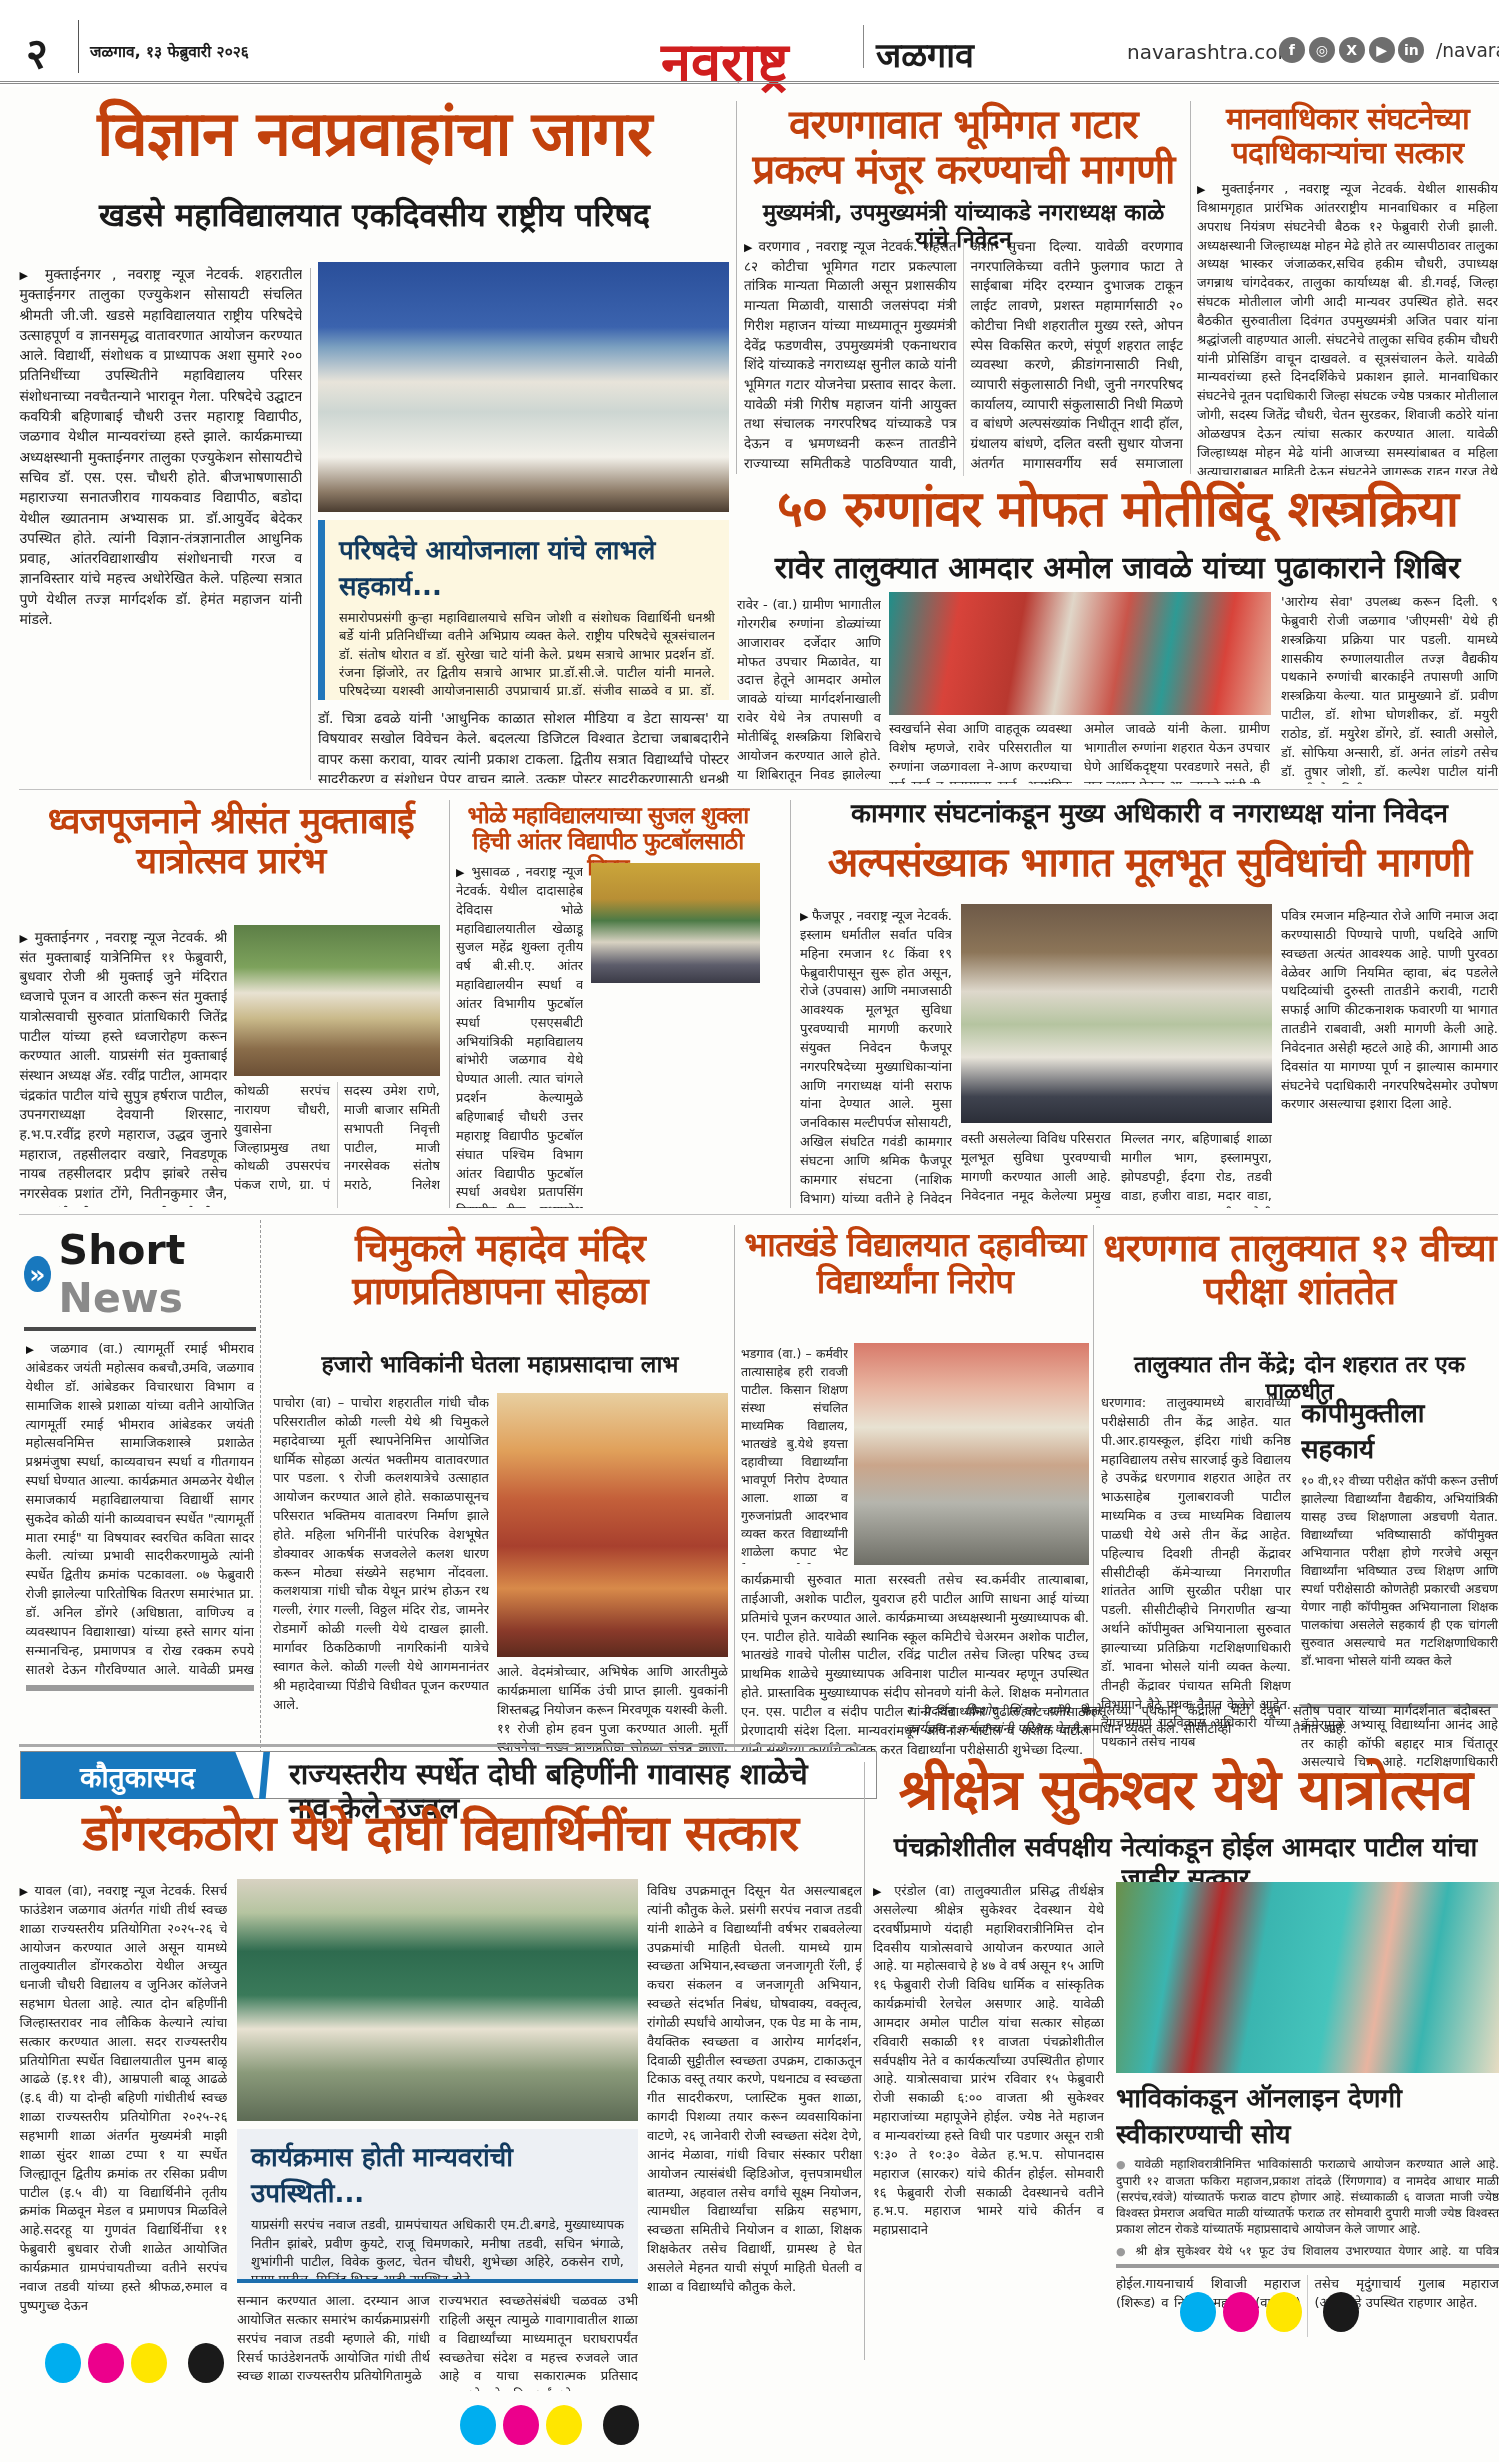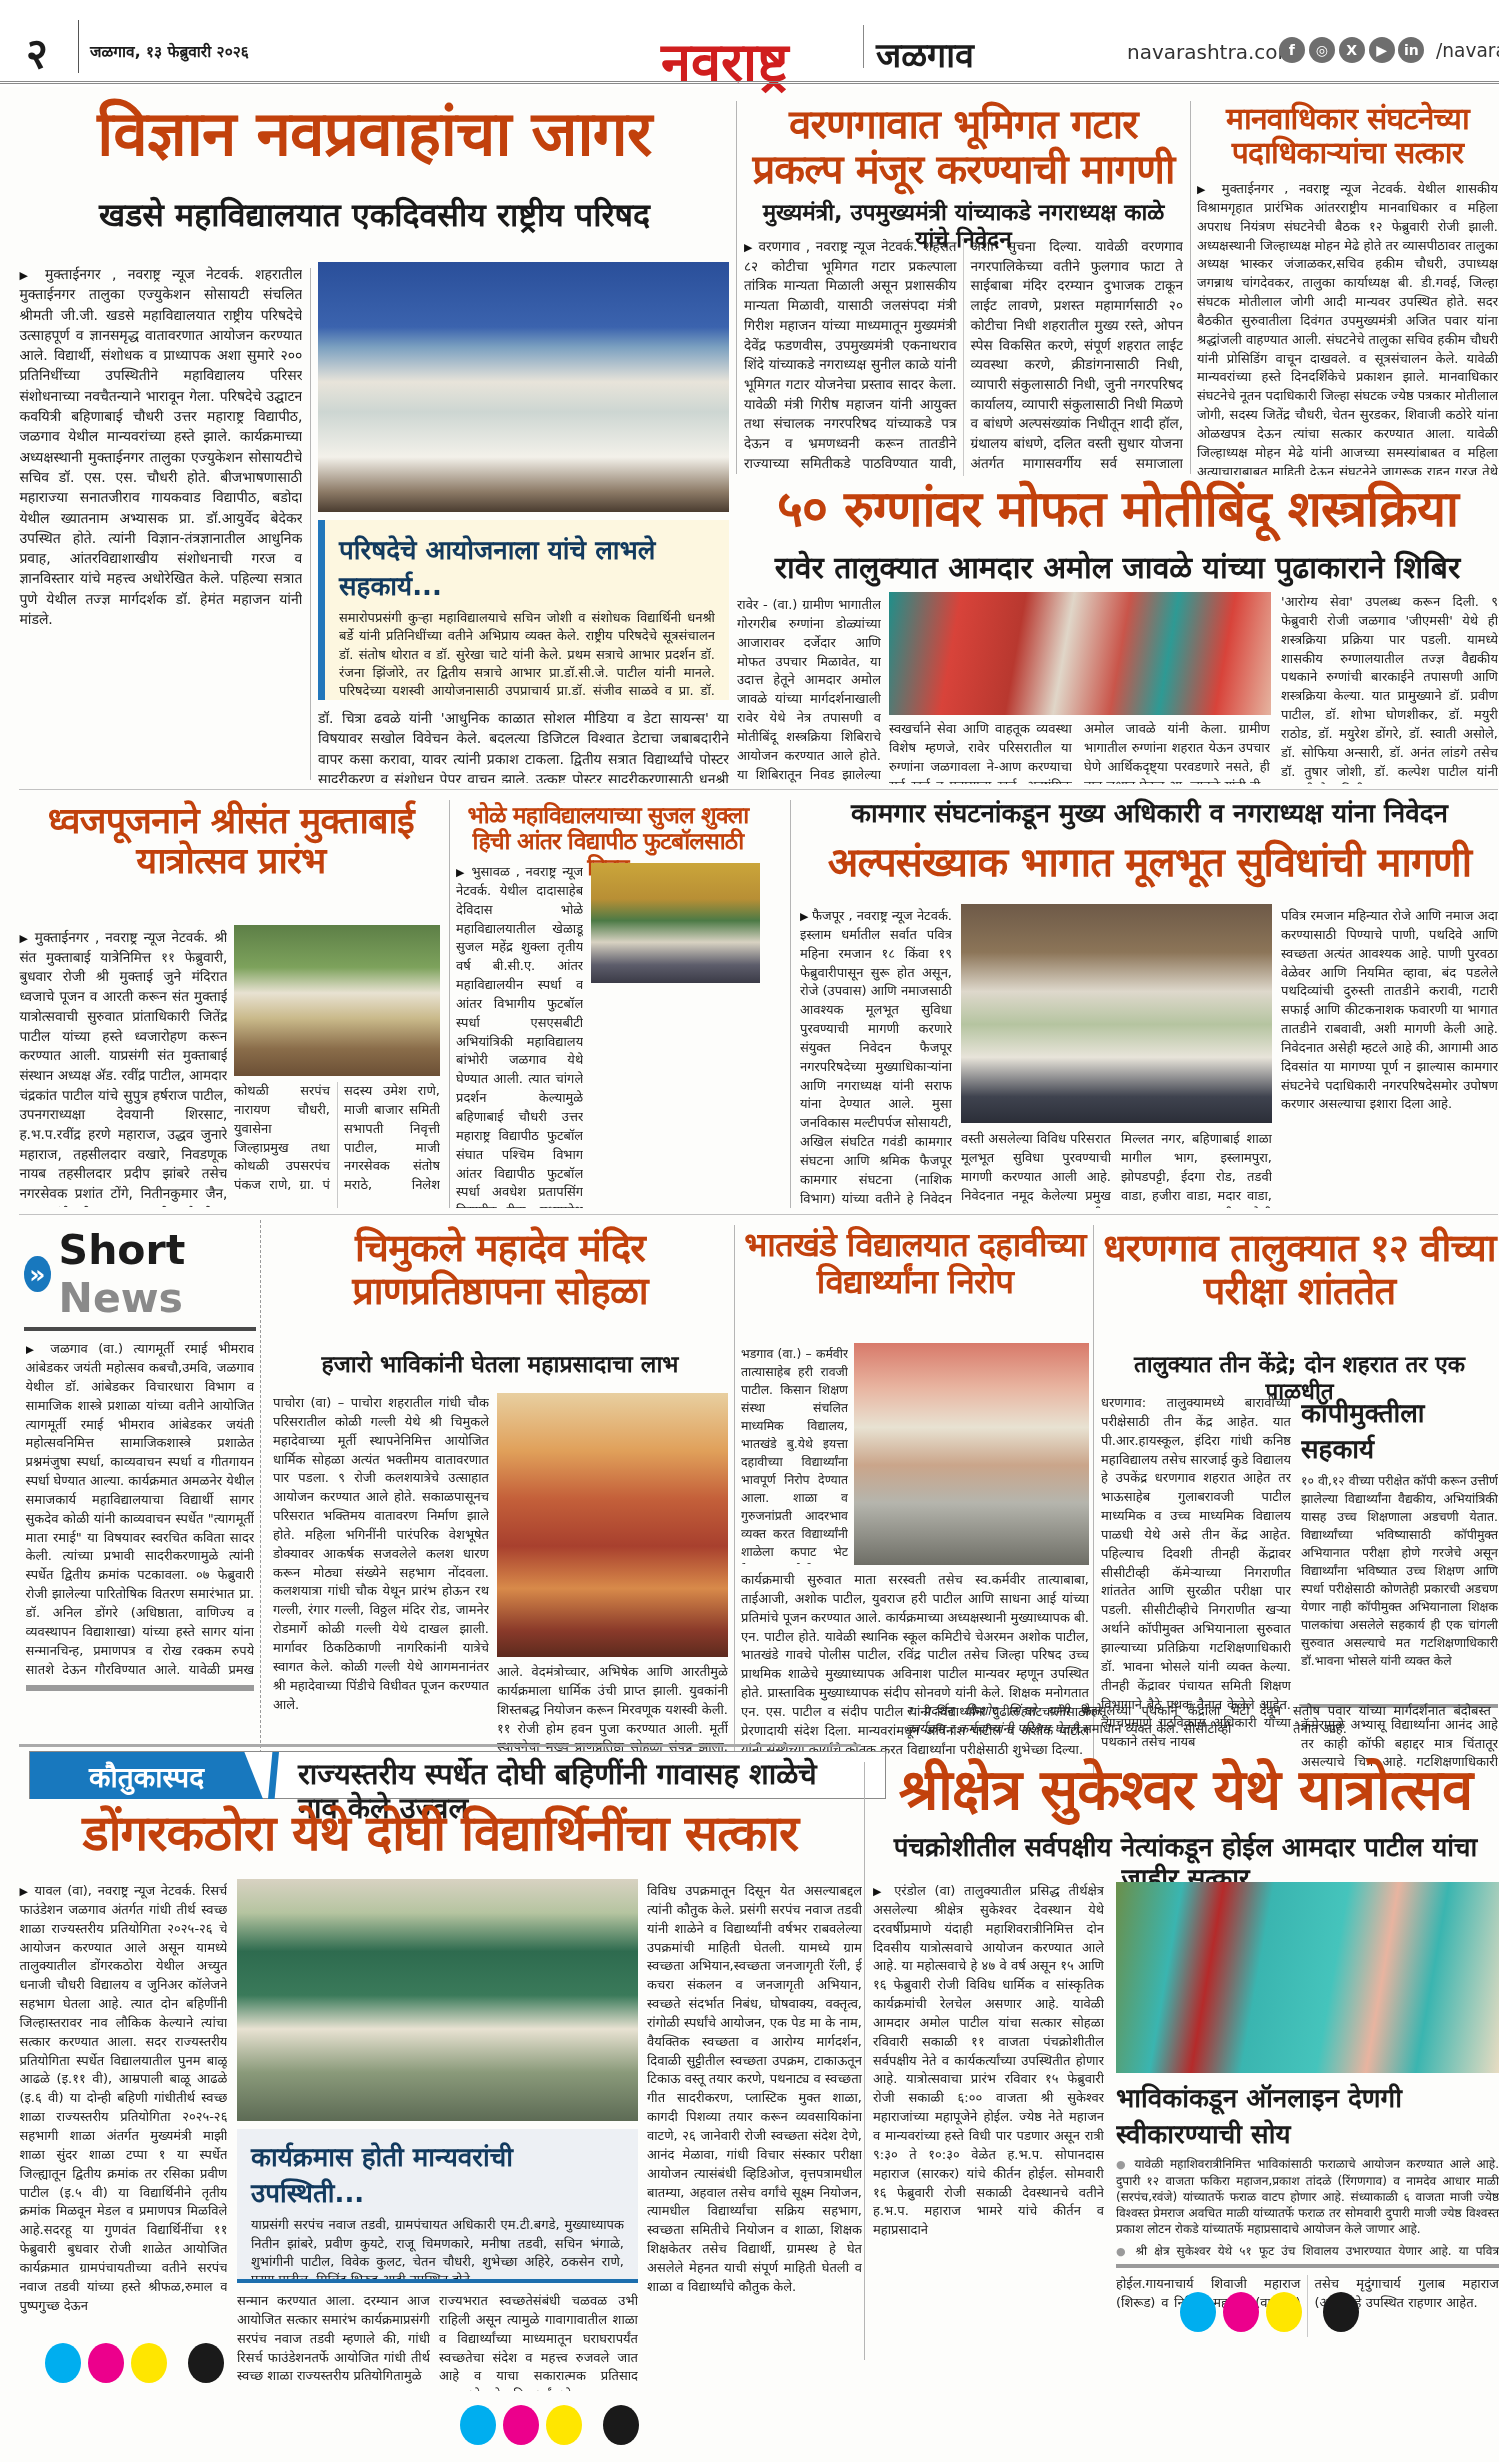--- a/index.html
+++ b/index.html
@@ -125,21 +125,21 @@
 <div class="abs sub" style="left:1101px;top:1351px;width:397px;font-size:22.5px;">तालुक्यात तीन केंद्रे; दोन शहरात तर एक पाळधीत</div>
 <div class="abs body-txt" style="left:1101px;top:1394px;width:190px;height:382px;font-size:13px;">धरणगाव: तालुक्यामध्ये बारावीच्या परीक्षेसाठी तीन केंद्र आहेत. यात पी.आर.हायस्कूल, इंदिरा गांधी कनिष्ठ महाविद्यालय तसेच सारजाई कुडे विद्यालय हे उपकेंद्र धरणगाव शहरात आहेत तर भाऊसाहेब गुलाबरावजी पाटील माध्यमिक व उच्च माध्यमिक विद्यालय पाळधी येथे असे तीन केंद्र आहेत. पहिल्याच दिवशी तीनही केंद्रावर सीसीटीव्ही कॅमेऱ्याच्या निगराणीत शांततेत आणि सुरळीत परीक्षा पार पडली. सीसीटीव्हीचे निगराणीत खऱ्या अर्थाने कॉपीमुक्त अभियानाला सुरुवात झाल्याच्या प्रतिक्रिया गटशिक्षणाधिकारी डॉ. भावना भोसले यांनी व्यक्त केल्या. तीनही केंद्रावर पंचायत समिती शिक्षण विभागाने बैठे पथक तैनात केलेले आहेत. त्याचप्रमाणे गटविकास अधिकारी यांच्या पथकाने तसेच नायब</div>
 <div class="abs" style="left:1301px;top:1394px;width:197px;height:382px;overflow:hidden;">
   <div style="font-size:26px;font-weight:800;margin-bottom:6.2px;">कॉपीमुक्तीला सहकार्य</div>
   <div class="body-txt" style="font-size:12.4px;height:224px;">१० वी,१२ वीच्या परीक्षेत कॉपी करून उत्तीर्ण झालेल्या विद्यार्थ्यांना वैद्यकीय, अभियांत्रिकी यासह उच्च शिक्षणाला अडचणी येतात. विद्यार्थ्यांच्या भविष्यासाठी कॉपीमुक्त अभियानात परीक्षा होणे गरजेचे असून विद्यार्थ्यांना भविष्यात उच्च शिक्षण आणि स्पर्धा परीक्षेसाठी कोणतेही प्रकारची अडचण येणार नाही कॉपीमुक्त अभियानाला शिक्षक पालकांचा असलेले सहकार्य ही एक चांगली सुरुवात असल्याचे मत गटशिक्षणाधिकारी डॉ.भावना भोसले यांनी व्यक्त केले</div>
   <div style="border-top:4.7px solid #9a9a9a;margin:7.8px 0;"></div>
   <div class="body-txt" style="font-size:13px;height:124px;">कॅमेरामुळे अभ्यासू विद्यार्थ्यांना आनंद आहे तर काही कॉफी बहाद्दर मात्र चिंतातूर असल्याचे चित्र आहे. गटशिक्षणाधिकारी डॉ.भावना भोसले, शिक्षणविस्तार अधिकारी राजेंद्र सैंदाने यांच्यासह शिक्षण विभागाची टीम परीक्षा शांततेत आणि सुरळीत व्हावी, यासाठी प्रयत्नशील आहेत. पोलीस निरीक्षक</div>
 </div>
 
 <div class="abs hrule" style="left:19.4px;top:1744px;width:842px;border-top:3.1px solid #aaa;"></div>
-<div class="abs" style="left:29px;top:1751px;width:857px;height:48px;border:0.8px solid #8a8a8a;background:#fff;">
+<div class="abs" style="left:20px;top:1751px;width:857px;height:48px;border:0.8px solid #8a8a8a;background:#fff;">
   <div style="position:absolute;left:0;top:0;width:233px;height:47px;background:#1878be;color:#fff;font-size:28px;font-weight:800;display:flex;align-items:center;justify-content:center;clip-path:polygon(0 0,92% 0,100% 100%,0 100%);">
       <span>कौतुकास्पद</span>
     </div>
   <div style="position:absolute;left:238px;top:0;width:11px;height:47px;background:#1878be;clip-path:polygon(40% 0,100% 0,60% 100%,0 100%);"></div>
   <div style="position:absolute;left:268px;top:4.7px;width:567px;font-size:29px;font-weight:800;line-height:1.2;">राज्यस्तरीय स्पर्धेत दोघी बहिणींनी गावासह शाळेचे नाव केले उज्वल</div>
 </div>
 
 <div class="abs hl" style="left:19.4px;top:1807px;width:842px;font-size:49px;">डोंगरकठोरा येथे दोघी विद्यार्थिनींचा सत्कार</div>
 <div class="abs body-txt byline" style="left:19.4px;top:1882px;width:208px;height:481px;font-size:13px;">यावल (वा), नवराष्ट्र न्यूज नेटवर्क. रिसर्च फाउंडेशन जळगाव अंतर्गत गांधी तीर्थ स्वच्छ शाळा राज्यस्तरीय प्रतियोगिता २०२५-२६ चे आयोजन करण्यात आले असून यामध्ये तालुक्यातील डोंगरकठोरा येथील अच्युत धनाजी चौधरी विद्यालय व जुनिअर कॉलेजने सहभाग घेतला आहे. त्यात दोन बहिणींनी जिल्हास्तरावर नाव लौकिक केल्याने त्यांचा सत्कार करण्यात आला. सदर राज्यस्तरीय प्रतियोगिता स्पर्धेत विद्यालयातील पुनम बाळू आढळे (इ.११ वी), आम्रपाली बाळू आढळे (इ.६ वी) या दोन्ही बहिणी गांधीतीर्थ स्वच्छ शाळा राज्यस्तरीय प्रतियोगिता २०२५-२६ सहभागी शाळा अंतर्गत मुख्यमंत्री माझी शाळा सुंदर शाळा टप्पा १ या स्पर्धेत जिल्ह्यातून द्वितीय क्रमांक तर रसिका प्रवीण पाटील (इ.५ वी) या विद्यार्थिनीने तृतीय क्रमांक मिळवून मेडल व प्रमाणपत्र मिळविले आहे.सदरहू या गुणवंत विद्यार्थिनींचा ११ फेब्रुवारी बुधवार रोजी शाळेत आयोजित कार्यक्रमात ग्रामपंचायतीच्या वतीने सरपंच नवाज तडवी यांच्या हस्ते श्रीफळ,रुमाल व पुष्पगुच्छ देऊन</div>
 <div class="abs photo" style="left:237px;top:1879px;width:401px;height:242px;background:linear-gradient(180deg,#d8d2c2 0%,#b5c4a0 14%,#2e6b4f 30%,#3a7a5a 48%,#e8e2d2 62%,#8a9a7a 80%,#5d6b55 100%);"></div>

